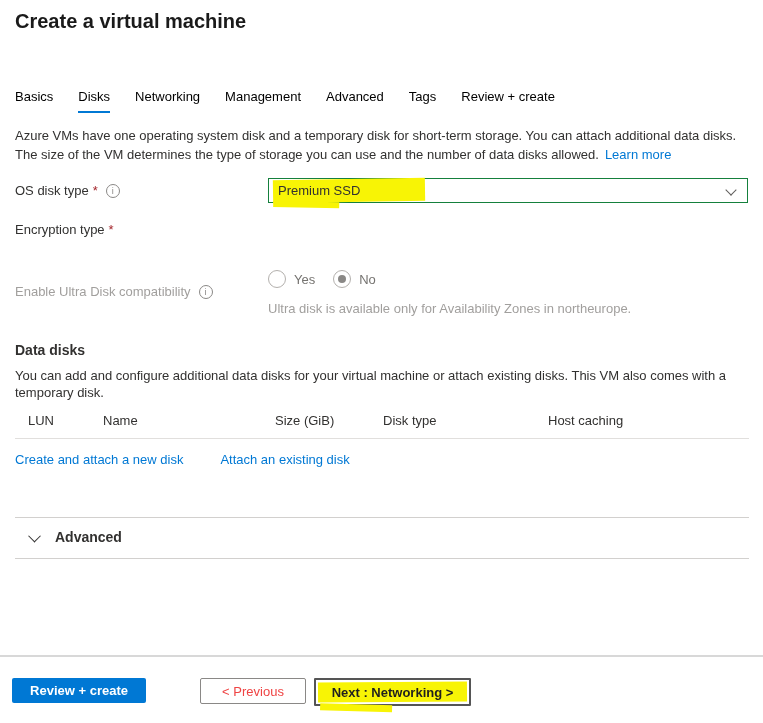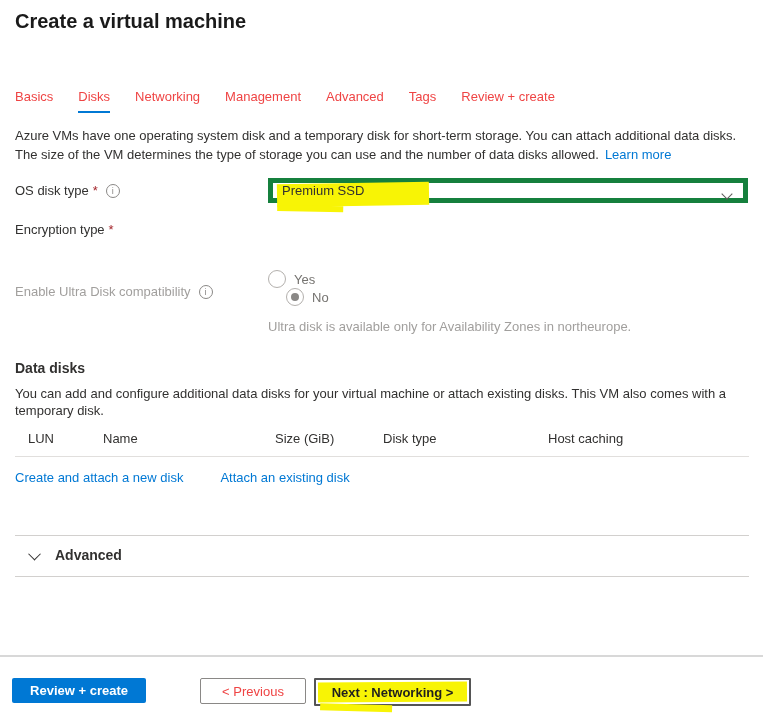--- a/index.html
+++ b/index.html
@@ -6,21 +6,21 @@
   html,body { background:#fff; }
   body { font-family:"Liberation Sans", sans-serif; color:#323130; }
   .page { position:relative; width:763px; height:723px; background:#fff; overflow:hidden; }
   .content { padding:0 15px; }
 
   
   .title { font-size:20px; line-height:24px; font-weight:700; margin-top:9px; color:#1a1a1a; }
 
   
   .tabs { display:flex; gap:25px; margin-top:56px; font-size:13px; }
-  .tab { padding-bottom:9px; cursor:pointer; color:#ef4444; }
+  .tab { padding-bottom:9px; cursor:pointer; color:#000000; }
   .tab.active { font-weight:400; padding-bottom:7px; border-bottom:2px solid #0078d4; }
 
   
   .intro { margin-top:13px; font-size:13px; line-height:19px; max-width:740px; color:#323130; }
   a.link { color:#0078d4; text-decoration:none; cursor:pointer; }
   .intro a.link { margin-left:6px; }
 
   
   .section-h { font-size:14px; font-weight:700; color:#323130; }
   .h-disk-options { margin-top:20px; }
@@ -31,36 +31,36 @@
   .row-os { margin-top:14px; }
   .row-enc { margin-top:14px; }
   .row-ultra { margin-top:30px; }
   .field-label { width:253px; font-size:13px; padding-top:5px; display:flex; align-items:center; }
   .field-label.disabled { color:#a19f9d;margin-top:12px; }
   .req { color:#a4262c; margin-left:4px; }
   .info-icon { display:inline-flex; align-items:center; justify-content:center;
     width:14px; height:14px; border:1px solid #8a8886; border-radius:50%;
     font-size:9px; color:#8a8886; margin-left:8px; flex:none; cursor:default; }
 
-  .dropdown { position:relative; width:480px; height:25px; border:5px solid #15803d;
+  .dropdown { position:relative; width:480px; height:25px; border:1px solid #15803d;
     background:#fff; display:flex; align-items:center; padding:0 26px 0 9px;
     font-size:13px; cursor:pointer; }
   .dd-value { position:relative; z-index:1; white-space:nowrap; }
   .chevron { position:absolute; right:12px; top:7px; width:8px; height:8px;
     border-right:1.5px solid #605e5c; border-bottom:1.5px solid #605e5c;
     transform:rotate(45deg); }
 
   
   .hl-premium { position:absolute; left:4px; top:0px; width:152px; height:23px;
     background:#f8f405; transform:rotate(-0.9deg); z-index:0; }
   .hl-premium::after { content:""; position:absolute; left:0px; bottom:-5px;
     width:66px; height:6px; background:#f8f405; transform:rotate(2deg); }
 
   
-  .radio-group { display:flex; align-items:flex-start; padding-top:3px;flex-direction:column; }
+  .radio-group { display:flex; align-items:flex-start; padding-top:3px; }
   .radio { display:flex; align-items:center; cursor:default; }
   .radio + .radio { margin-left:18px; }
   .radio-circle { width:18px; height:18px; border:1px solid #b3b0ad; border-radius:50%;
     background:#fff; display:flex; align-items:center; justify-content:center; flex:none; }
   .radio-dot { width:8px; height:8px; border-radius:50%; background:#8a8886; }
   .radio-label { margin-left:8px; font-size:13px; color:#757370; }
   .helper { margin-top:13px; font-size:13px; color:#a19f9d; }
 
   
   .dd-desc { margin-top:9px; font-size:13px; line-height:17px; max-width:735px; }

